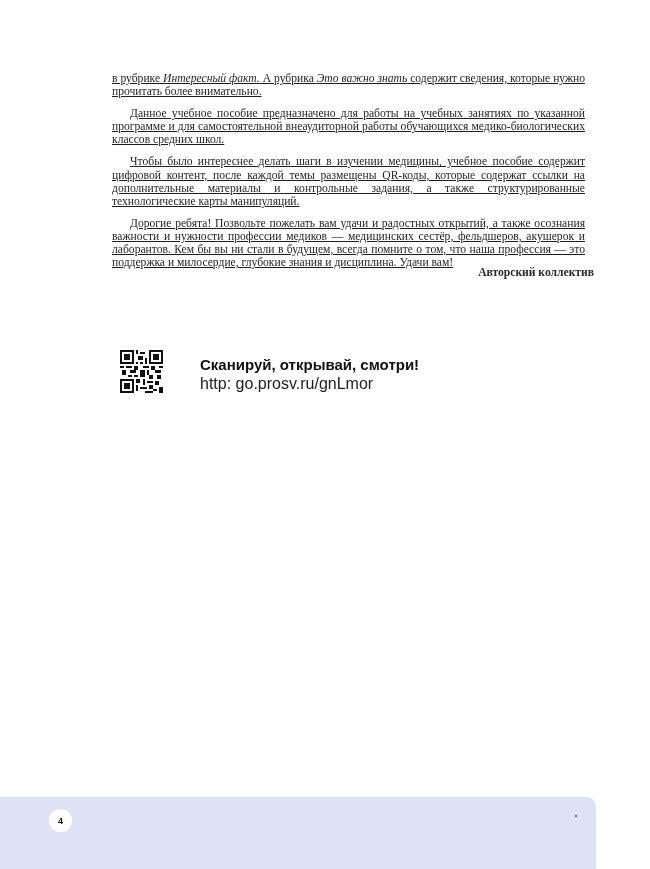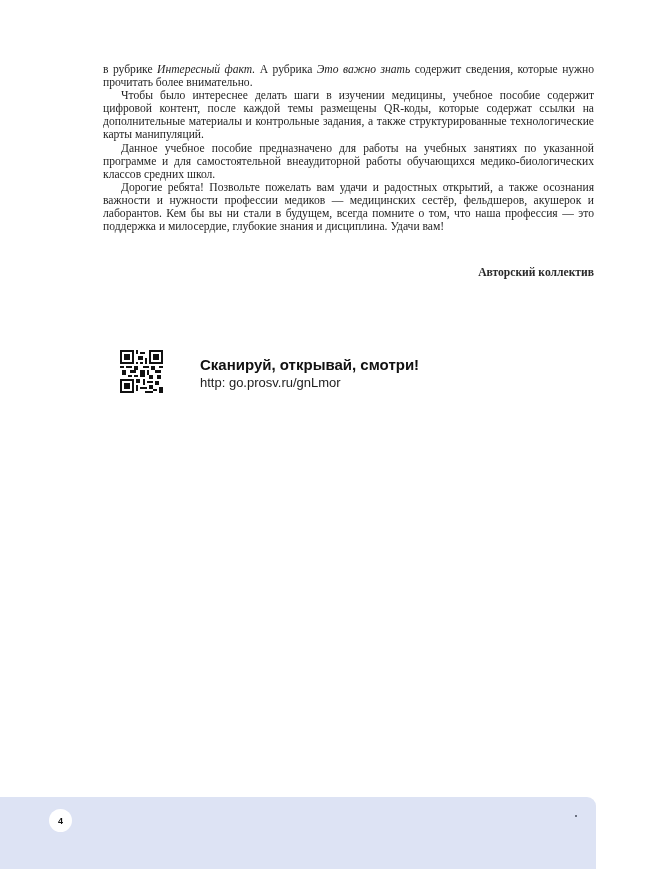--- a/index.html
+++ b/index.html
@@ -5,59 +5,59 @@
   html, body { margin: 0; padding: 0; }
   body {
     width: 650px; height: 869px; background: #ffffff; position: relative; overflow: hidden;
     font-family: "Liberation Serif", "DejaVu Serif", serif; color: #1f1f1f;
   }
   .text-block {
     position: absolute; left: 103px; top: 63px; width: 491px;
     font-size: 11.6px; line-height: 13.1px; text-align: justify;
     hyphens: manual;
   }
-  .text-block p { margin: 0; text-indent: 18px; }
+  .text-block p { margin: 9px; text-indent: 18px; text-decoration: underline; }
   .text-block p.first { text-indent: 0; }
   .text-block em { font-style: italic; }
   .signature {
     position: absolute; right: 56px; top: 266px;
     font-size: 11.6px; font-weight: bold; color: #2a2a2a;
   }
   .qr-block { position: absolute; left: 120px; top: 350px; }
   .qr-code {
     width: 43px; height: 43px; position: absolute; left: 0; top: 0;
   }
   .qr-title {
     position: absolute; left: 80px; top: 6px; white-space: nowrap;
     font-family: "Liberation Sans", "DejaVu Sans", sans-serif; font-weight: bold; font-size: 15px; color: #111;
   }
   .qr-url {
     position: absolute; left: 80px; top: 25px; white-space: nowrap;
-    font-family: "Liberation Sans", "DejaVu Sans", sans-serif; font-size: 13px; color: #222;
+    font-family: "Liberation Sans", "DejaVu Sans", sans-serif; font-size: 16px; color: #222;
   }
   .footer-band {
     position: absolute; left: 0; top: 797px; width: 596px; height: 72px;
     background: #dde3f4; border-top-right-radius: 9px;
   }
   .page-number {
     position: absolute; left: 49px; top: 809px; width: 23px; height: 23px; border-radius: 50%;
     background: #ffffff; display: flex; align-items: center; justify-content: center;
     font-family: "Liberation Sans", "DejaVu Sans", sans-serif; font-size: 9px; font-weight: bold; color: #111;
   }
   .footer-dot {
     position: absolute; left: 575px; top: 815px; width: 2px; height: 2px; background: #6a7080;
   }
 </style>
 </head>
 <body>
 
 <div class="text-block">
   <p class="first"><span>в рубрике </span><em>Интересный факт.</em><span> А рубрика </span><em>Это важно знать</em><span> содержит сведения, кото­рые нужно прочитать более внимательно.</span></p>
+  <p>Данное учебное пособие предназначено для работы на учебных занятиях по указан­ной программе и для самостоятельной внеаудиторной работы обучающихся меди­ко-биологических классов средних школ.</p>
   <p>Чтобы было интереснее делать шаги в изучении медицины, учебное пособие содер­жит цифровой контент, после каждой темы  размещены QR-коды, которые содержат ссылки на  дополнительные материалы и контрольные задания, а также структуриро­ванные технологические карты манипуляций.</p>
-  <p>Данное учебное пособие предназначено для работы на учебных занятиях по указан­ной программе и для самостоятельной внеаудиторной работы обучающихся меди­ко-биологических классов средних школ.</p>
   <p>Дорогие ребята! Позвольте пожелать вам удачи и радостных открытий, а также осоз­нания важности и нужности профессии медиков — медицинских сестёр, фельдше­ров, акушерок и лаборантов. Кем бы вы ни стали в будущем, всегда помните о том, что наша профессия — это поддержка и милосердие, глубокие знания и дисциплина. Удачи вам!</p>
 </div>
 
 <div class="signature">Авторский коллектив</div>
 
 <div class="qr-block">
   <svg class="qr-code" viewBox="0 0 21 21" shape-rendering="crispEdges">
     <rect width="21" height="21" fill="#fff"></rect>
     <g fill="#111">
       <rect x="0" y="0" width="7" height="7"></rect>

